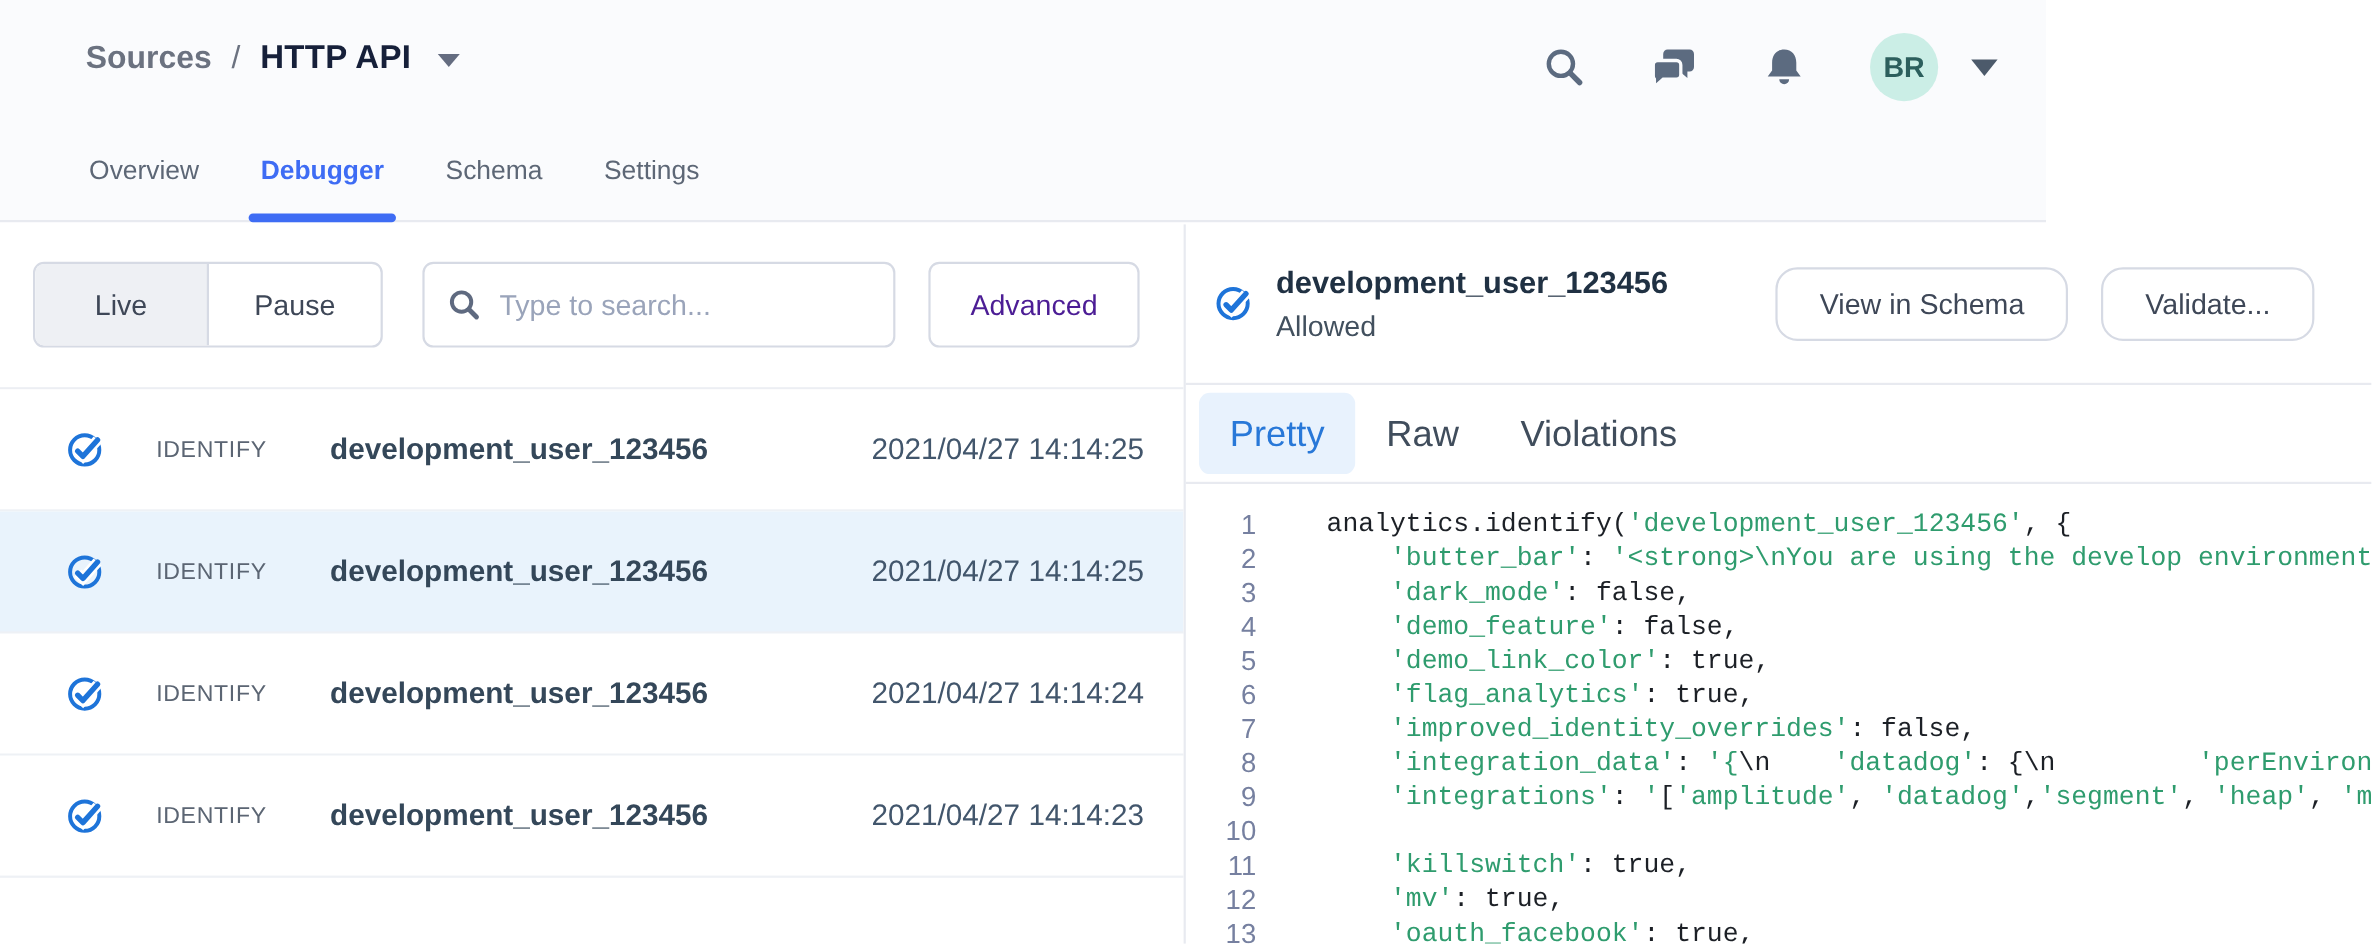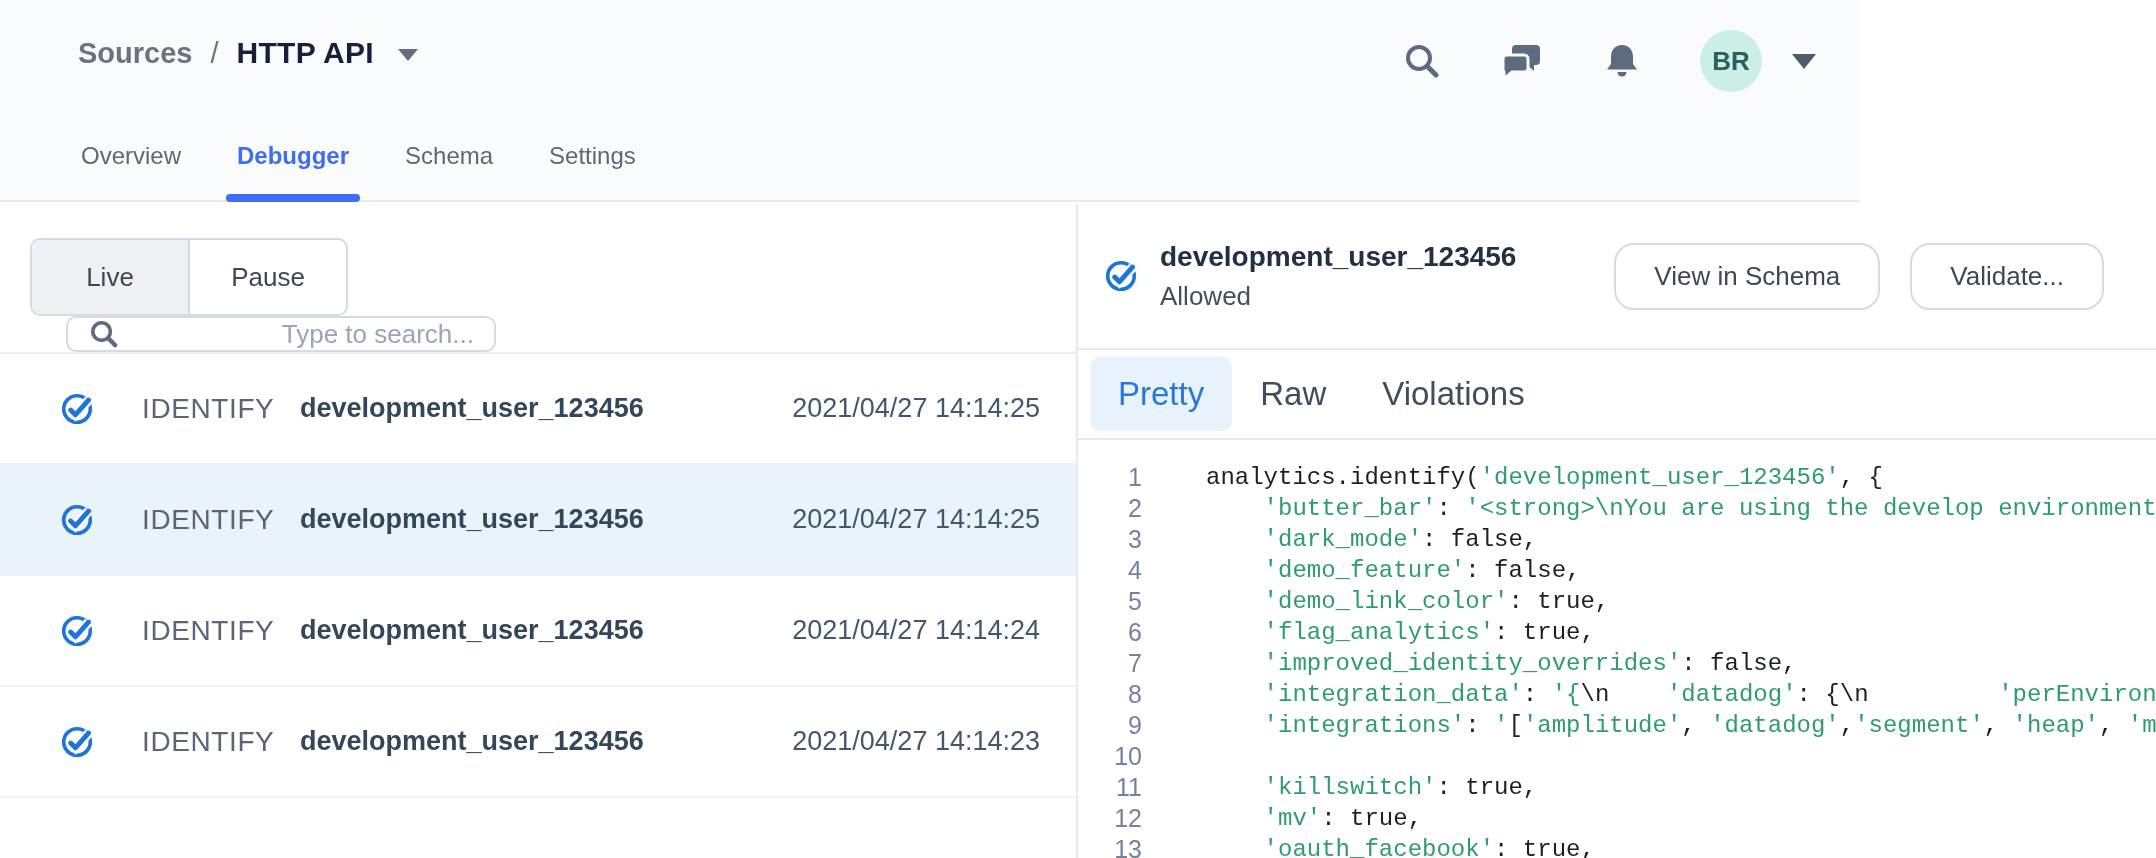--- a/index.html
+++ b/index.html
@@ -25,38 +25,38 @@
                 border-top:15px solid #4c5a6b; }
 
   .nav-tabs { position:absolute; left:78px; bottom:0; display:flex; gap:50px; }
   .tab { font-size:24px; color:#5d6776; padding:0 3px 30px; position:relative; cursor:pointer; }
   .tab.active { color:#3e6cf4; font-weight:600; }
   .tab.active::after { content:""; position:absolute; left:-8px; right:-8px; bottom:-2px;
                        height:8px; border-radius:6px; background:#3e6cf4; }
 
   
   .left-panel { position:absolute; left:0; top:204px; width:1076px; height:654px; background:#fff; }
-  .controls { position:absolute; left:30px; top:34px; right:34px; height:78px; display:flex;flex-direction:column; }
+  .controls { position:absolute; left:30px; top:34px; right:34px; height:78px; display:flex; }
   .toggle-group { width:318px; height:78px; display:flex; border:2px solid #d6dae4; border-radius:10px;
                   overflow:hidden; background:#fff; flex:none; }
   .seg { flex:1; display:flex; align-items:center; justify-content:center; font-size:26px; color:#3e4757; cursor:pointer; }
   .seg.live { background:#eef0f4; border-right:2px solid #d6dae4; }
   .search-box { margin-left:36px; width:430px; height:78px; border:2px solid #d6dae4; border-radius:10px;
                 display:flex; align-items:center; padding:0 20px; gap:16px; background:#fff; }
   .search-box input { border:none; outline:none; flex:1; font-size:26px; color:#4c1d95;
-                      font-family:"Liberation Sans", sans-serif; background:transparent;text-align:right; }
+                      font-family:"Liberation Sans", sans-serif; background:transparent; }
   .search-box input::placeholder { color:#9aa4ba; }
   .advanced-btn { margin-left:30px; width:192px; height:78px; border:2px solid #d6dae4; border-radius:10px;
                   background:#fff; display:flex; align-items:center; justify-content:center;
                   font-size:26px; color:#4c1d95; cursor:pointer; }
   .event-list { position:absolute; left:0; top:148px; right:0; border-top:2px solid #eceef3; }
   .event-row { height:111px; display:flex; align-items:center; padding:0 36px 0 60px;
                border-bottom:2px solid #eef1f5; background:#fff; cursor:pointer; }
   .event-row.selected { background:#e9f3fc; }
-  .event-type { margin-left:48px; width:158px; font-size:28px; letter-spacing:0.6px; color:#5b6573; }
+  .event-type { margin-left:48px; width:158px; font-size:21px; letter-spacing:0.6px; color:#5b6573; }
   .event-name { font-size:27px; font-weight:600; color:#344759; }
   .event-time { margin-left:auto; font-size:27px; color:#42566c; }
 
   
   .right-panel { position:absolute; left:1076px; top:204px; width:1080px; height:654px;
                  background:#fff; border-left:2px solid #e8eaf0; }
   .detail-header { height:146px; border-bottom:2px solid #e8eaf0; display:flex; align-items:center;
                    padding:0 52px 0 26px; }
   .detail-titles { margin-left:22px; }
   .detail-title { font-size:28px; font-weight:700; color:#203143; }

